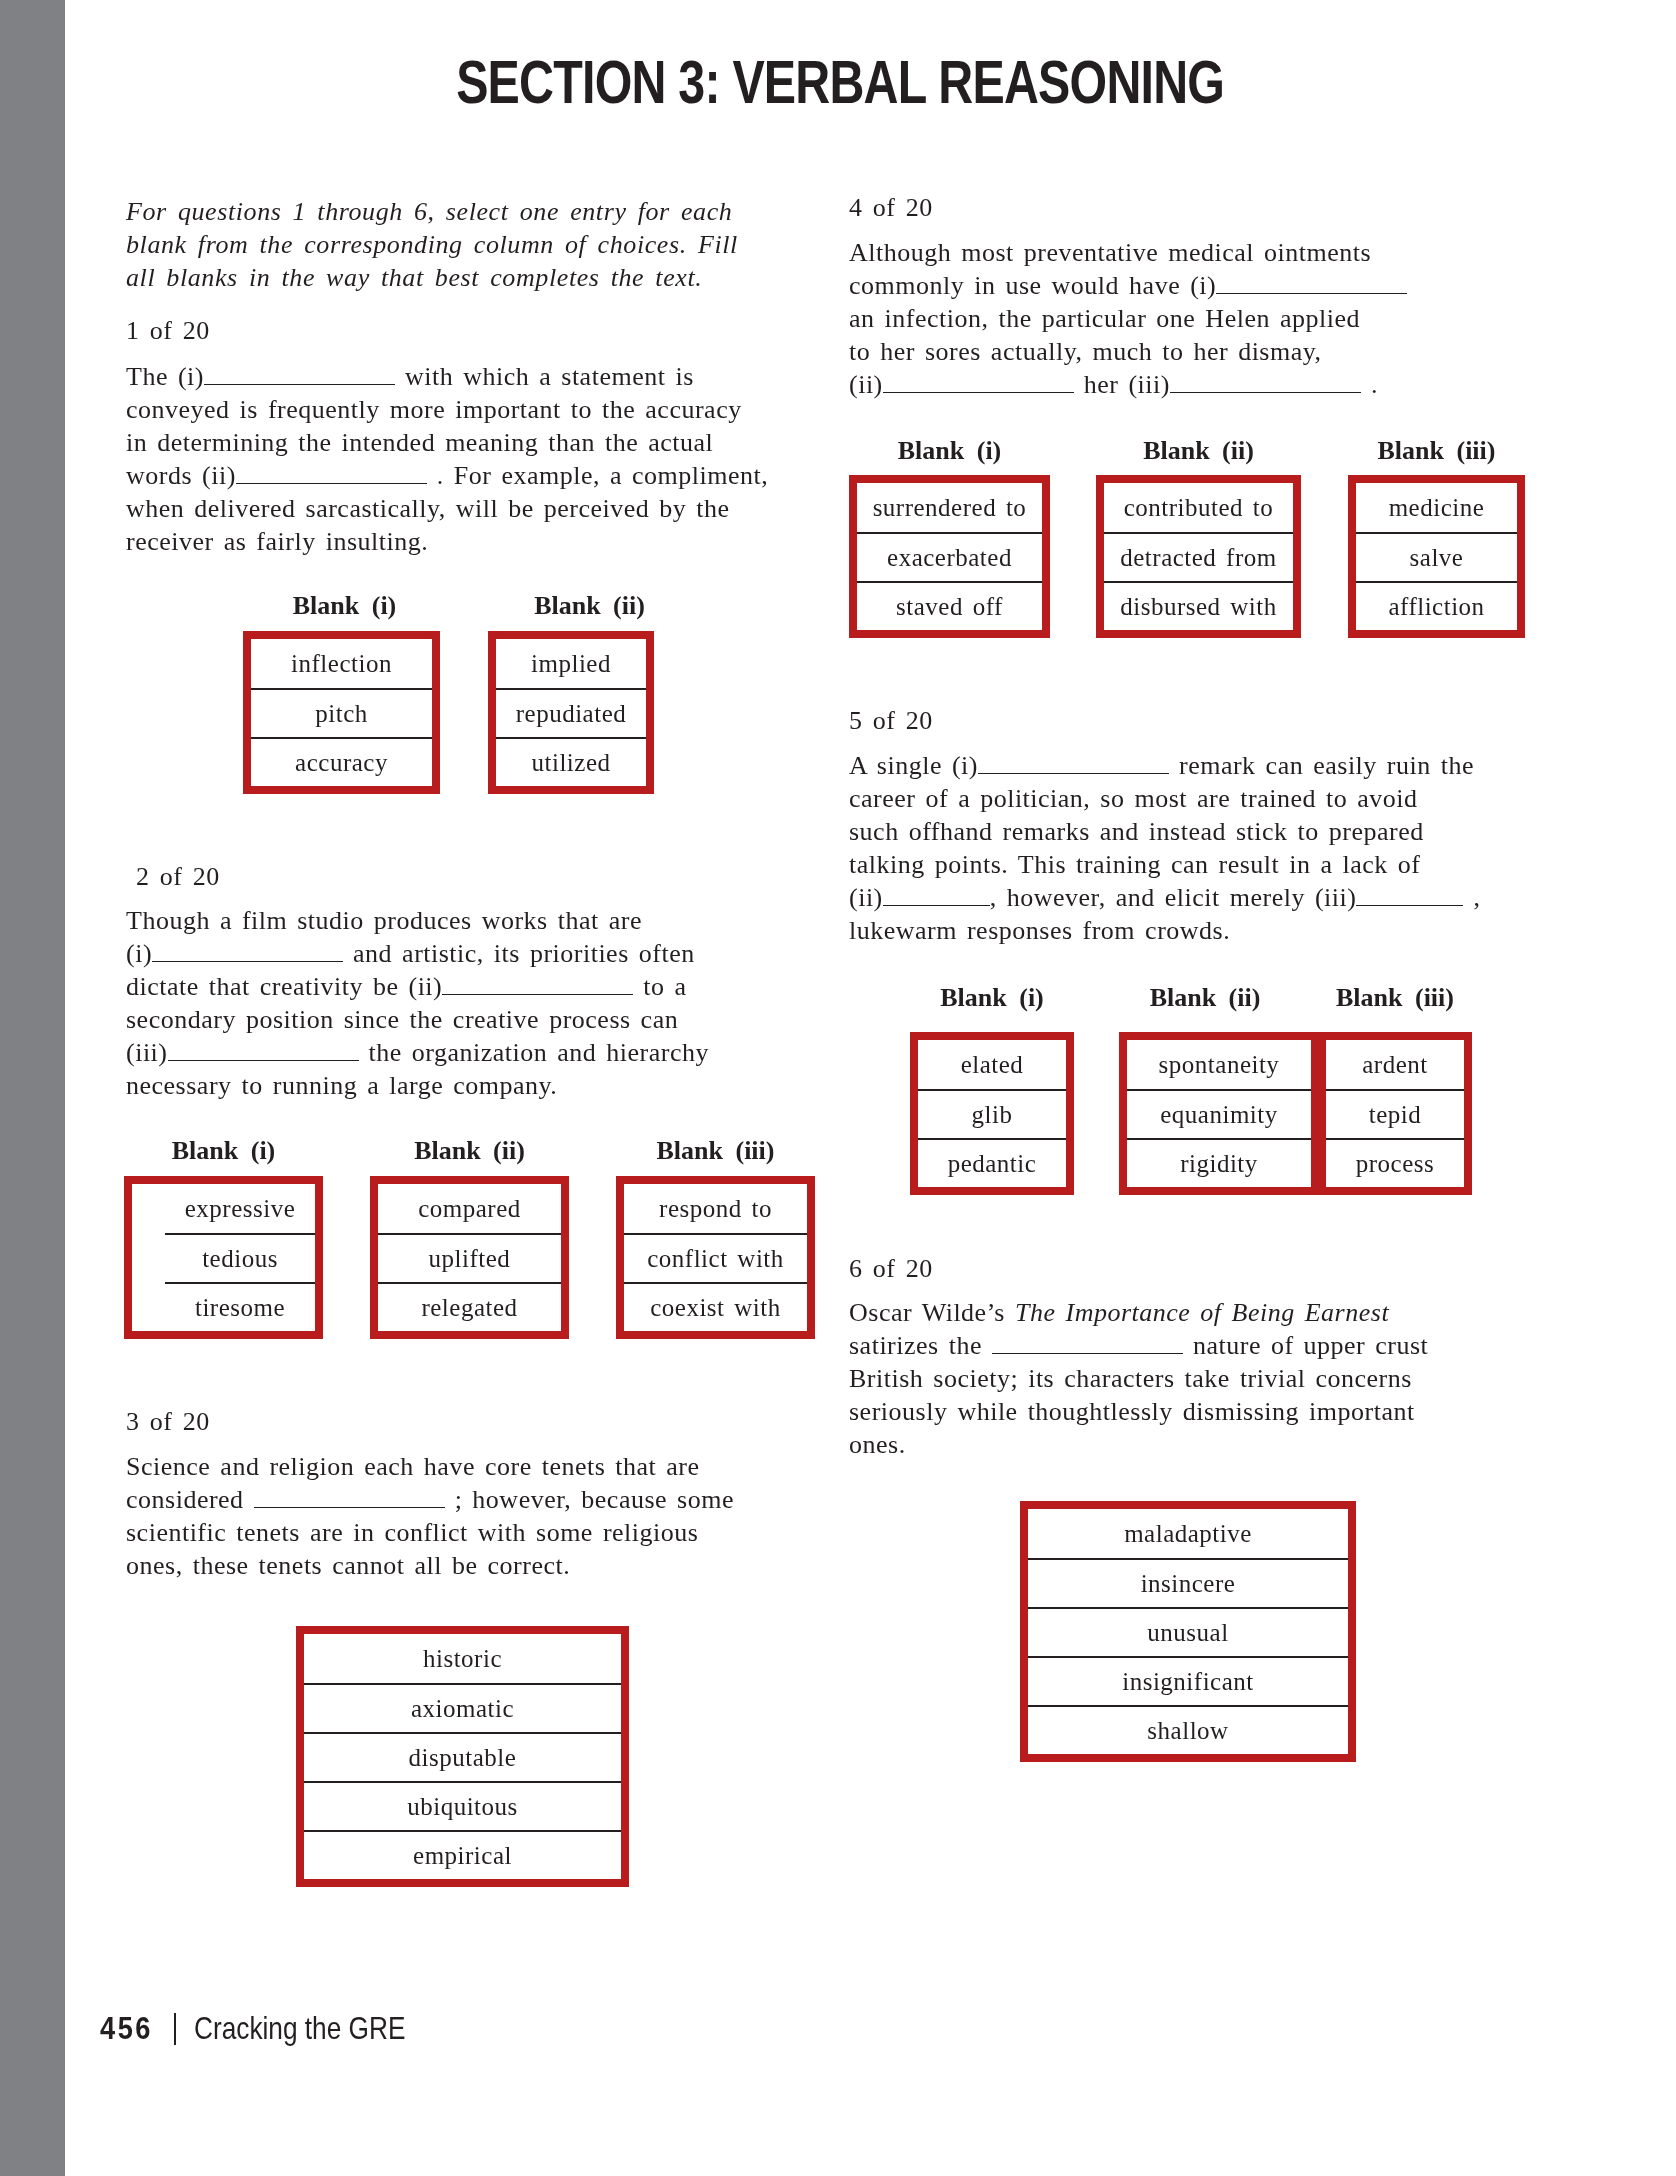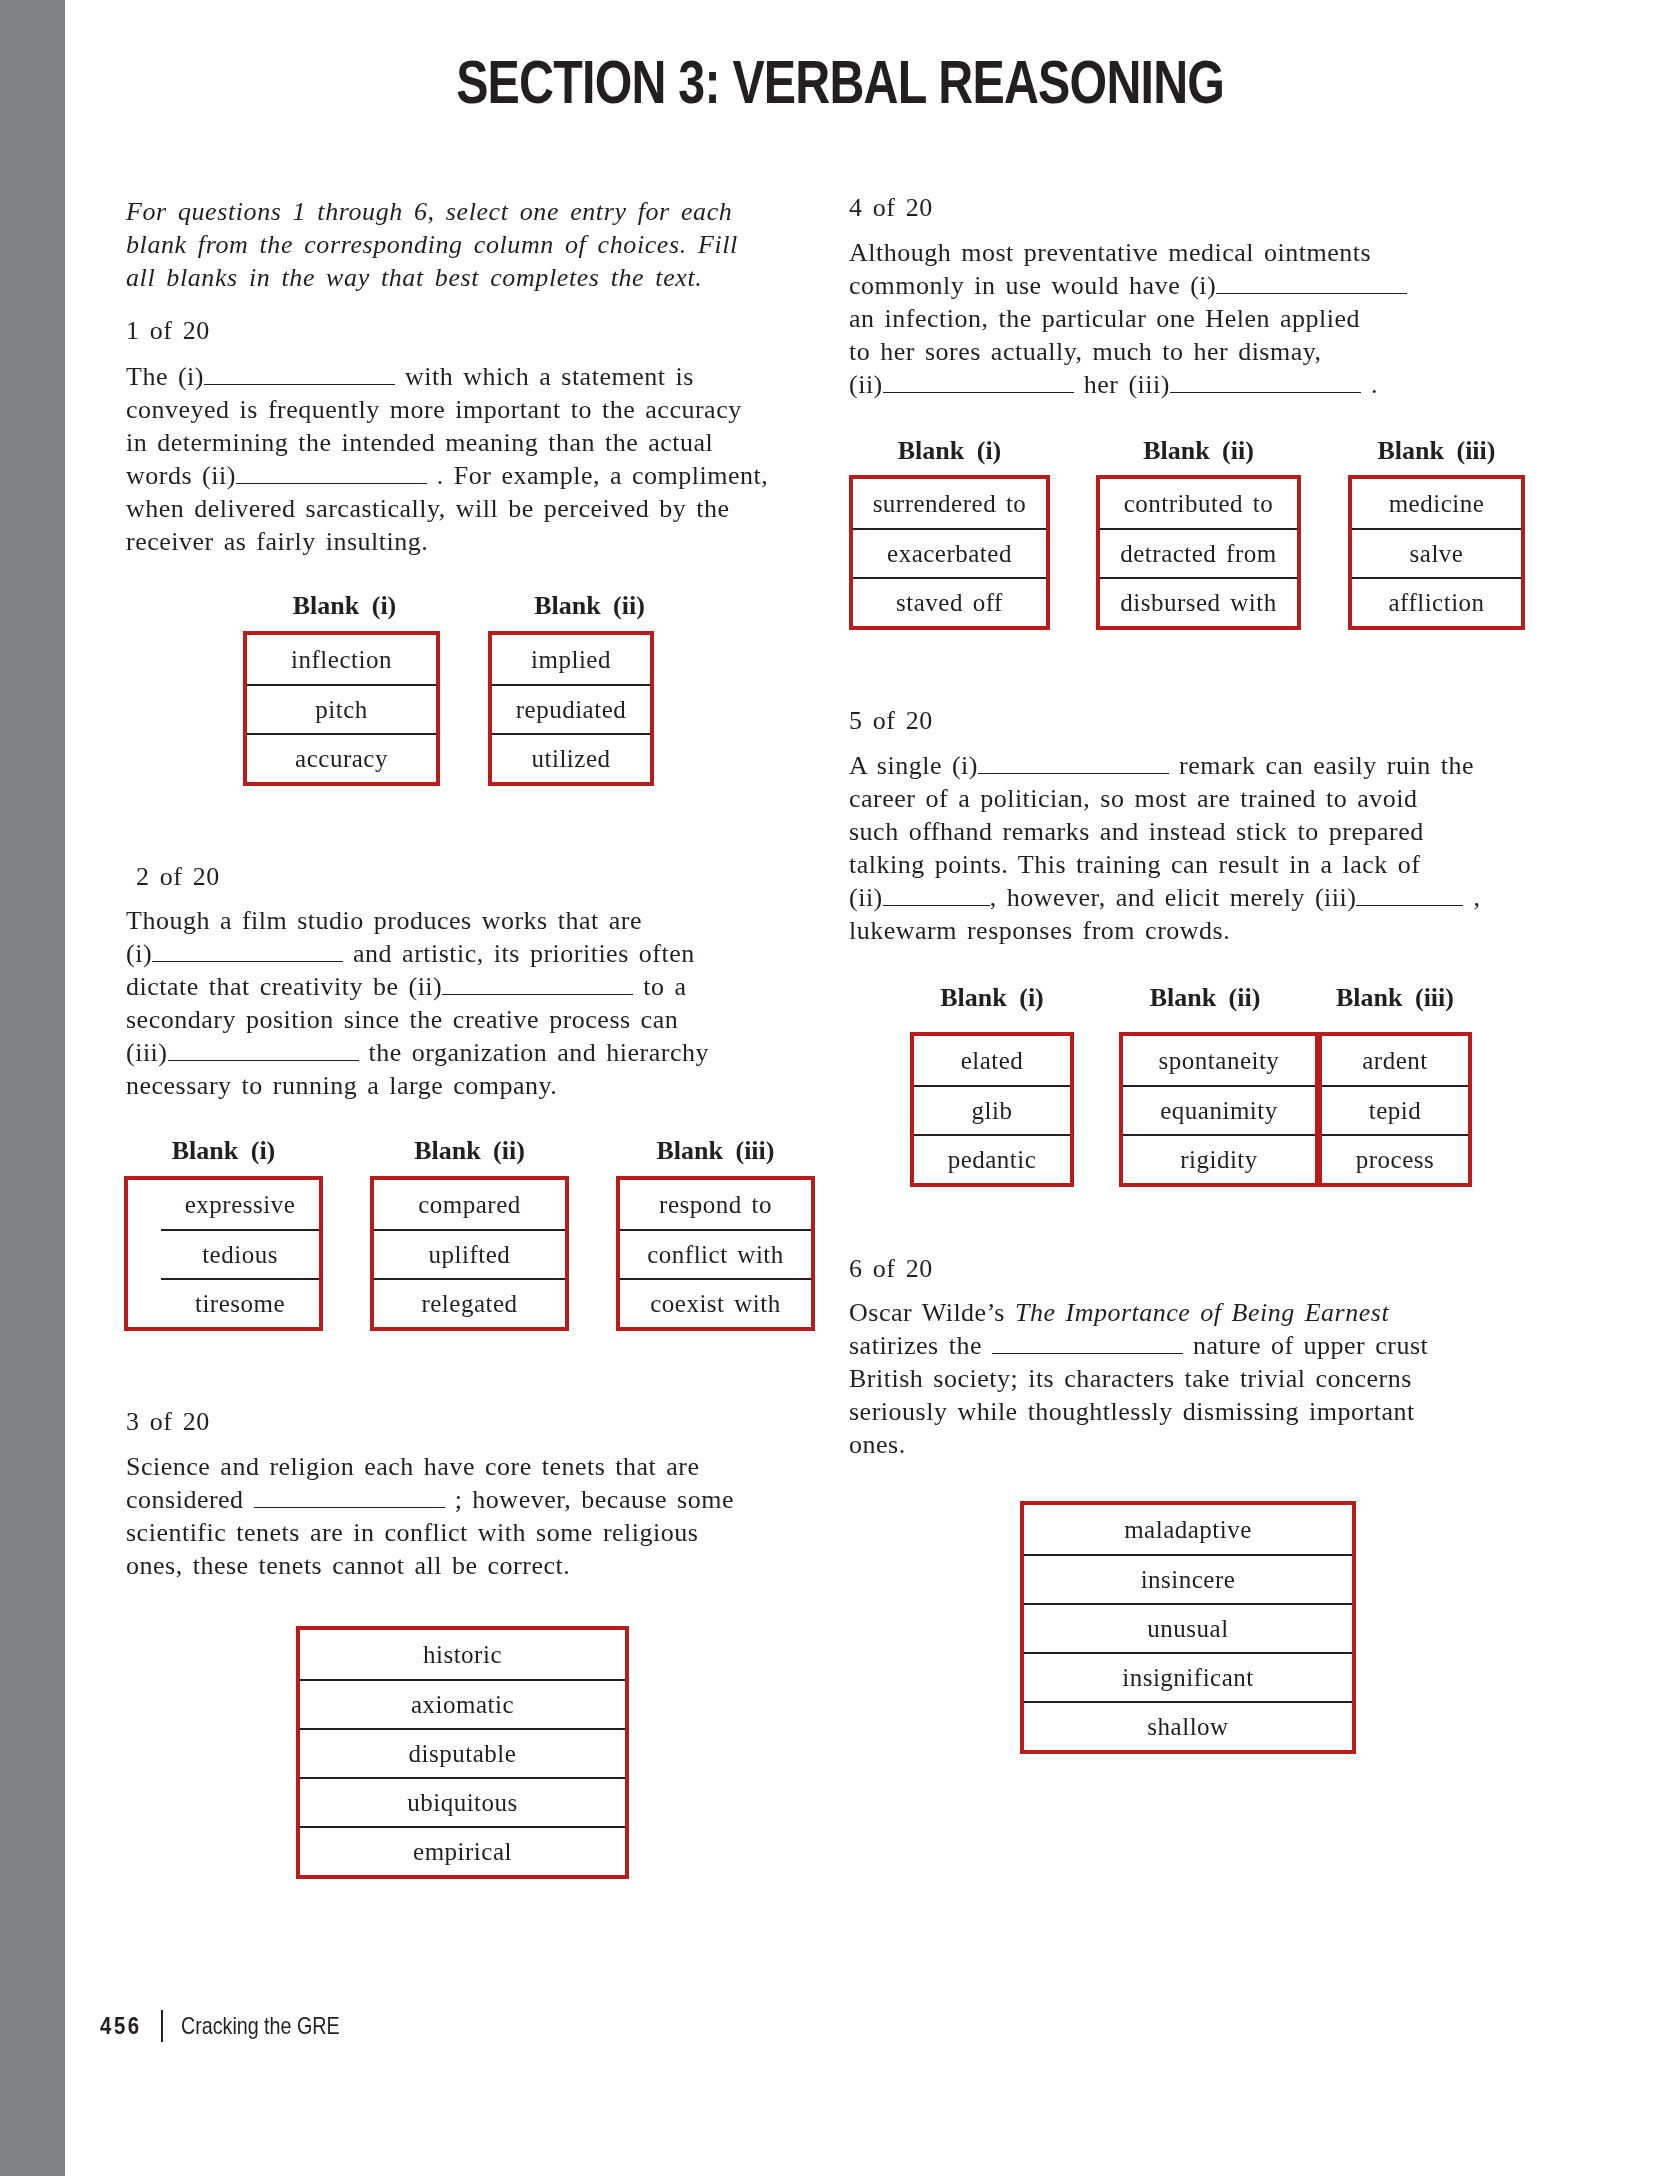--- a/index.html
+++ b/index.html
@@ -14,29 +14,29 @@
     font-family: "Liberation Sans", sans-serif; font-weight: bold; font-size: 62px;
     letter-spacing: -1px; transform: scaleX(0.78); transform-origin: 846px 0;
   }
   .col { position: absolute; font-family: "Liberation Serif", serif; font-size: 26px; line-height: 33px; }
   .instr { font-style: italic; letter-spacing: 0.6px; word-spacing: 4px; }
   .qnum { position: absolute; font-family: "Liberation Serif", serif; font-size: 26px; letter-spacing: 0.6px; word-spacing: 3px; }
   .qtext { position: absolute; font-family: "Liberation Serif", serif; font-size: 26px; line-height: 33px; letter-spacing: 0.5px; word-spacing: 3px; }
   .qtext span.line { display: block; white-space: nowrap; }
   .blank { display: inline-block; border-bottom: 1.6px solid #231f20; height: 22px; vertical-align: baseline; }
   .it { font-style: italic; }
-  .choice-table { position: absolute; border: 4px solid #b91c1c; box-sizing: border-box; }
+  .choice-table { position: absolute; border: 8px solid #b91c1c; box-sizing: border-box; }
   .choice-table .cell {
     height: 49px; box-sizing: border-box; border-top: 2.5px solid #231f20;
     display: flex; align-items: center; justify-content: center;
     font-family: "Liberation Serif", serif; font-size: 25px; letter-spacing: 0.5px; word-spacing: 3px; white-space: nowrap;
   }
   .choice-table .cell:first-child { border-top: none; }
   .thead { position: absolute; text-align: center; font-family: "Liberation Serif", serif; font-weight: bold; font-size: 26px; word-spacing: 6px; }
-  .footer { position: absolute; left: 100px; top: 2010px; font-family: "Liberation Sans", sans-serif; font-size: 24px; display: flex; align-items: center; }
+  .footer { position: absolute; left: 100px; top: 2010px; font-family: "Liberation Sans", sans-serif; font-size: 32px; display: flex; align-items: center; }
   .footer .pg { font-weight: bold; letter-spacing: 3px; transform: scaleX(0.85); transform-origin: left; }
   .footer .sep { display: inline-block; width: 2px; height: 32px; background: #231f20; margin: 0 18px 0 12px; }
   .footer .book { transform: scaleX(0.82); transform-origin: left; display: inline-block; }
 </style>
 </head>
 <body>
 
 <div class="gutter"></div>
 
 <div class="title">SECTION 3: VERBAL REASONING</div>

